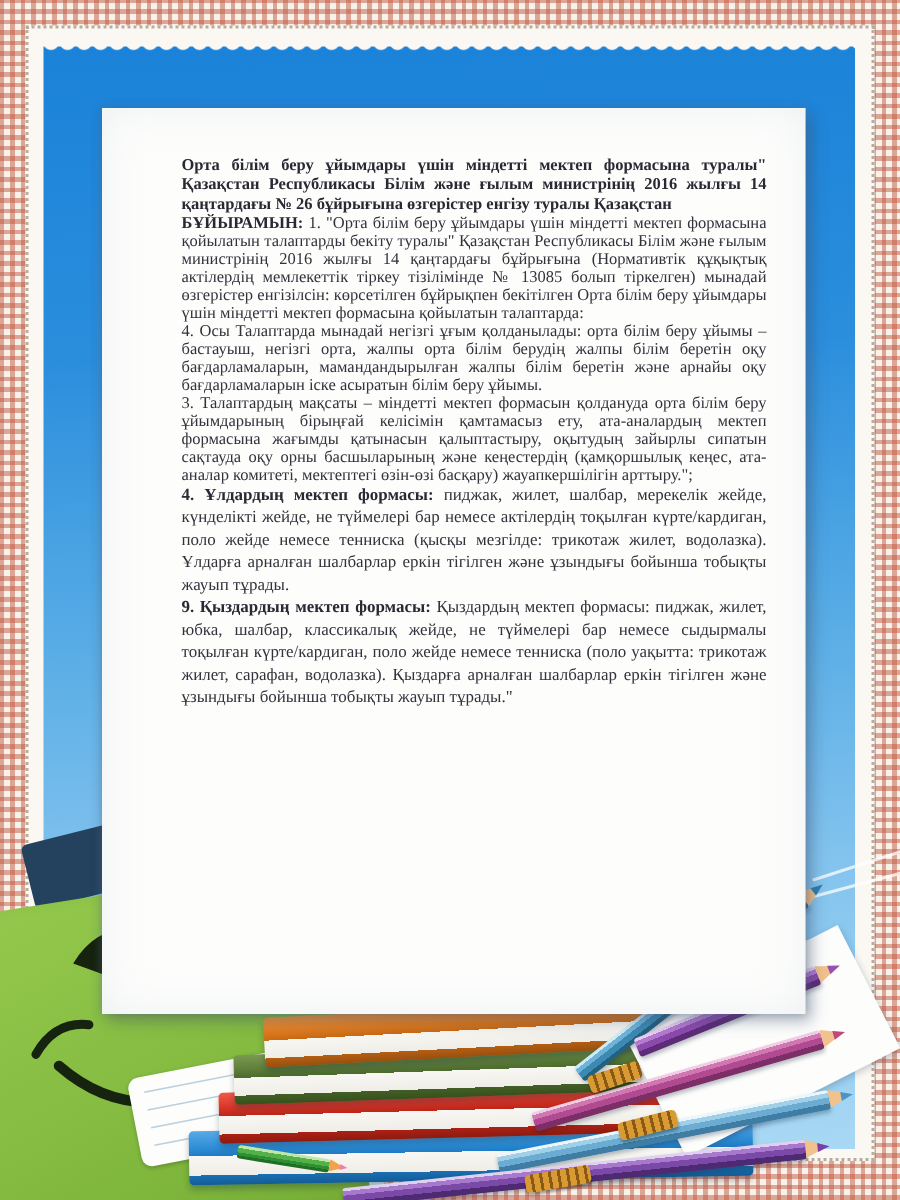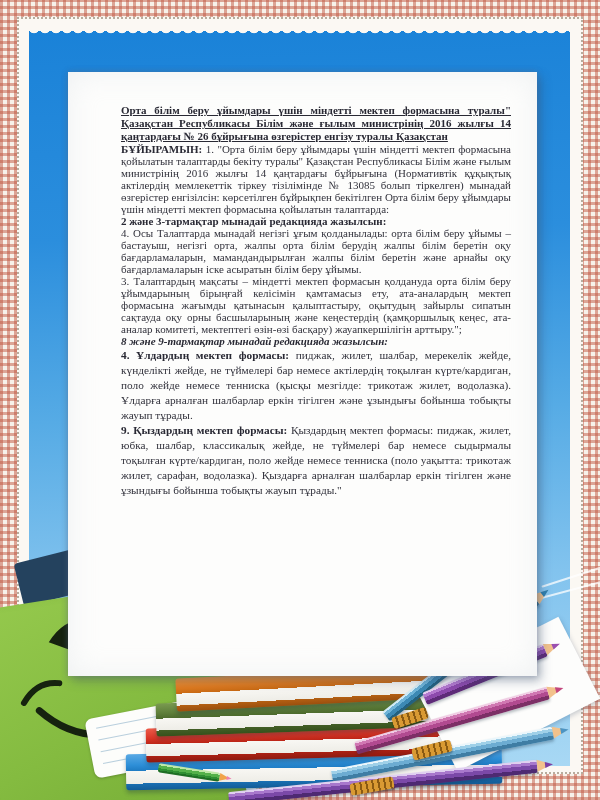--- a/index.html
+++ b/index.html
@@ -87,21 +87,21 @@
     border-top:2.5px solid transparent;border-bottom:2.5px solid transparent;border-left:5px solid #ef7fae;}
 
   
   .page{position:absolute;left:68px;top:72px;width:469px;height:604px;z-index:30;
     background:#fdfdfc;box-sizing:border-box;padding:32px 26px 0 53px;
     box-shadow:0 0 6px rgba(90,105,130,.45),4px 5px 10px rgba(50,70,100,.35),
       inset 0 0 30px rgba(205,212,222,.30);
     color:#32323c;font-size:11px;}
   .page p{margin:0;text-align:justify;}
   .h1,.h2{font-weight:bold;line-height:13px;color:#292934;}
-  .h1{margin-bottom:15px;text-decoration:underline;}
+  .h1{margin-bottom:15px;}
   .h2{margin-bottom:7px;}
   .p1{line-height:12px;margin-bottom:2px;}
   .sub1{font-weight:bold;line-height:12px;color:#292934;}
   .p2{line-height:12px;}
   .p3{line-height:12px;margin-bottom:2px;}
   .ital{font-weight:bold;font-style:italic;line-height:13px;margin-bottom:8px;color:#292934;}
   .p8,.p9{line-height:15px;font-size:11.3px;}
   .lead{font-weight:bold;color:#292934;}
 </style>
 </head>
@@ -143,19 +143,17 @@
 <div class="pencil pc-blue"></div>
 <div class="pencil pc-violet"></div>
 <div class="ferrule fer1"></div>
 <div class="ferrule fer2"></div>
 <div class="ferrule fer3"></div>
 <div class="green-pencil"></div>
 
 <div class="page">
   <p class="h1">Орта білім беру ұйымдары үшін міндетті мектеп формасына туралы" Қазақстан Республикасы Білім және ғылым министрінің 2016 жылғы 14 қаңтардағы № 26 бұйрығына өзгерістер енгізу туралы Қазақстан</p>
   <p class="p1"><span class="lead">БҰЙЫРАМЫН:</span><span> 1. "Орта білім беру ұйымдары үшін міндетті мектеп формасына қойылатын талаптарды бекіту туралы" Қазақстан Республикасы Білім және ғылым министрінің 2016 жылғы 14 қаңтардағы бұйрығына (Нормативтік құқықтық актілердің мемлекеттік тіркеу тізілімінде № 13085 болып тіркелген) мынадай өзгерістер енгізілсін: көрсетілген бұйрықпен бекітілген Орта білім беру ұйымдары үшін міндетті мектеп формасына қойылатын талаптарда:</span></p>
-  <p class="sub1">2 және 3-тармақтар мынадай редакцияда жазылсын:</p>
   <p class="p2">4. Осы Талаптарда мынадай негізгі ұғым қолданылады: орта білім беру ұйымы – бастауыш, негізгі орта, жалпы орта білім берудің жалпы білім беретін оқу бағдарламаларын, мамандандырылған жалпы білім беретін және арнайы оқу бағдарламаларын іске асыратын білім беру ұйымы.</p>
   <p class="p3">3. Талаптардың мақсаты – міндетті мектеп формасын қолдануда орта білім беру ұйымдарының бірыңғай келісімін қамтамасыз ету, ата-аналардың мектеп формасына жағымды қатынасын қалыптастыру, оқытудың зайырлы сипатын сақтауда оқу орны басшыларының және кеңестердің (қамқоршылық кеңес, ата-аналар комитеті, мектептегі өзін-өзі басқару) жауапкершілігін арттыру.";</p>
-  <p class="ital">8 және 9-тармақтар мынадай редакцияда жазылсын:</p>
   <p class="p8"><span class="lead">4. Ұлдардың мектеп формасы:</span><span> пиджак, жилет, шалбар, мерекелік жейде, күнделікті жейде, не түймелері бар немесе актілердің тоқылған күрте/кардиган, поло жейде немесе тенниска (қысқы мезгілде: трикотаж жилет, водолазка). Ұлдарға арналған шалбарлар еркін тігілген және ұзындығы бойынша тобықты жауып тұрады.</span></p>
   <p class="p9"><span class="lead">9. Қыздардың мектеп формасы:</span><span> Қыздардың мектеп формасы: пиджак, жилет, юбка, шалбар, классикалық жейде, не түймелері бар немесе сыдырмалы тоқылған күрте/кардиган, поло жейде немесе тенниска (поло уақытта: трикотаж жилет, сарафан, водолазка). Қыздарға арналған шалбарлар еркін тігілген және ұзындығы бойынша тобықты жауып тұрады."</span></p>
 </div>
 
 </body></html>

